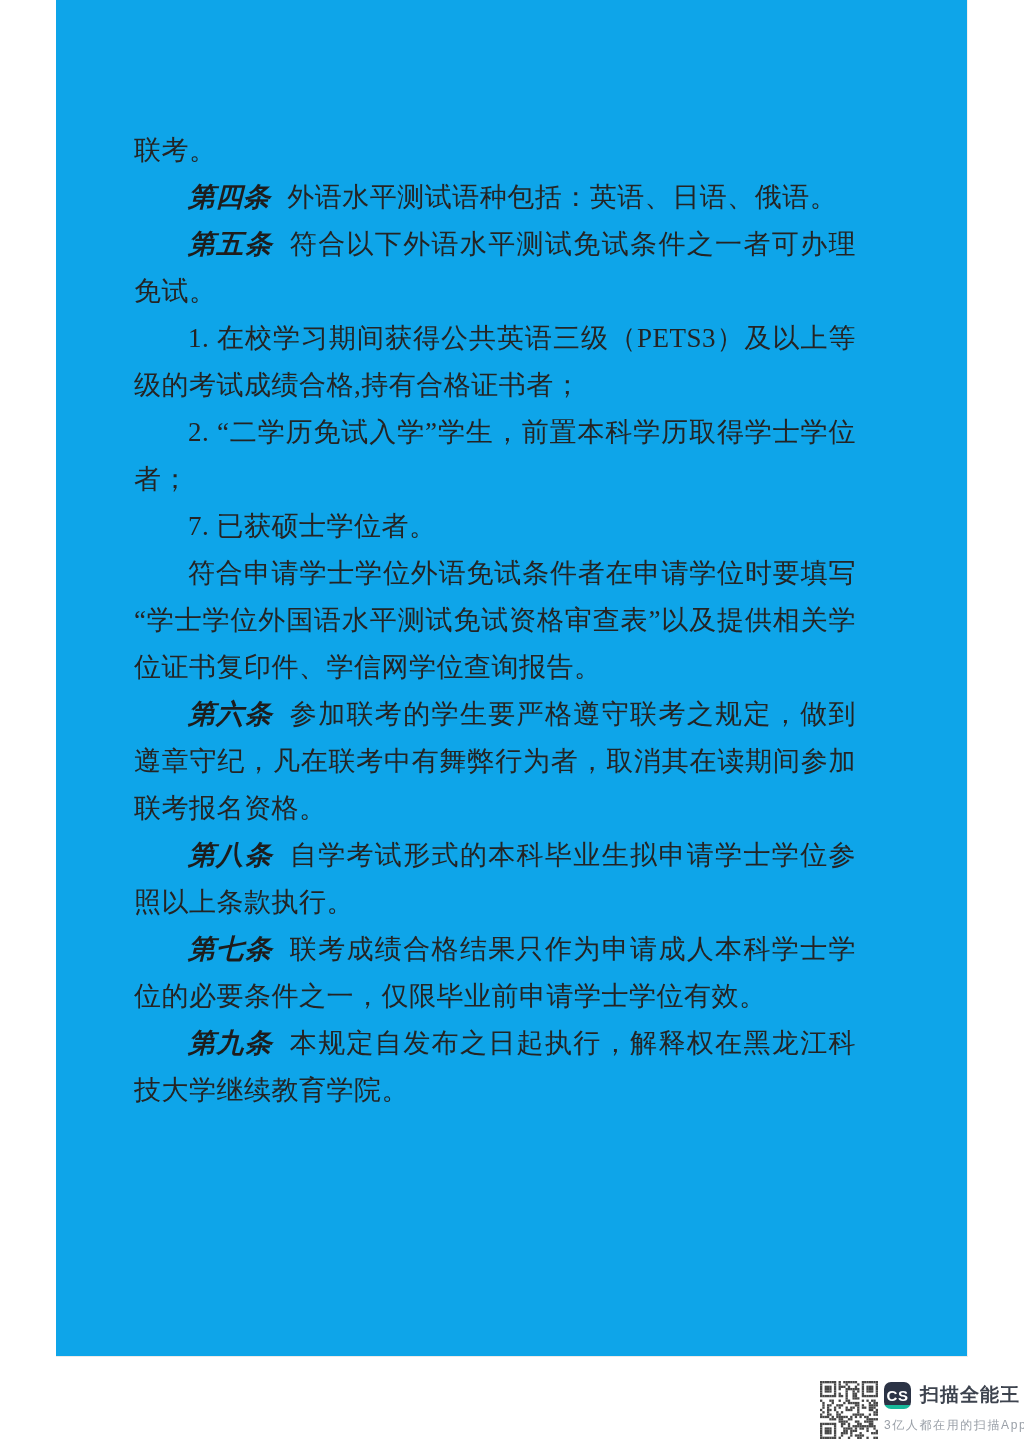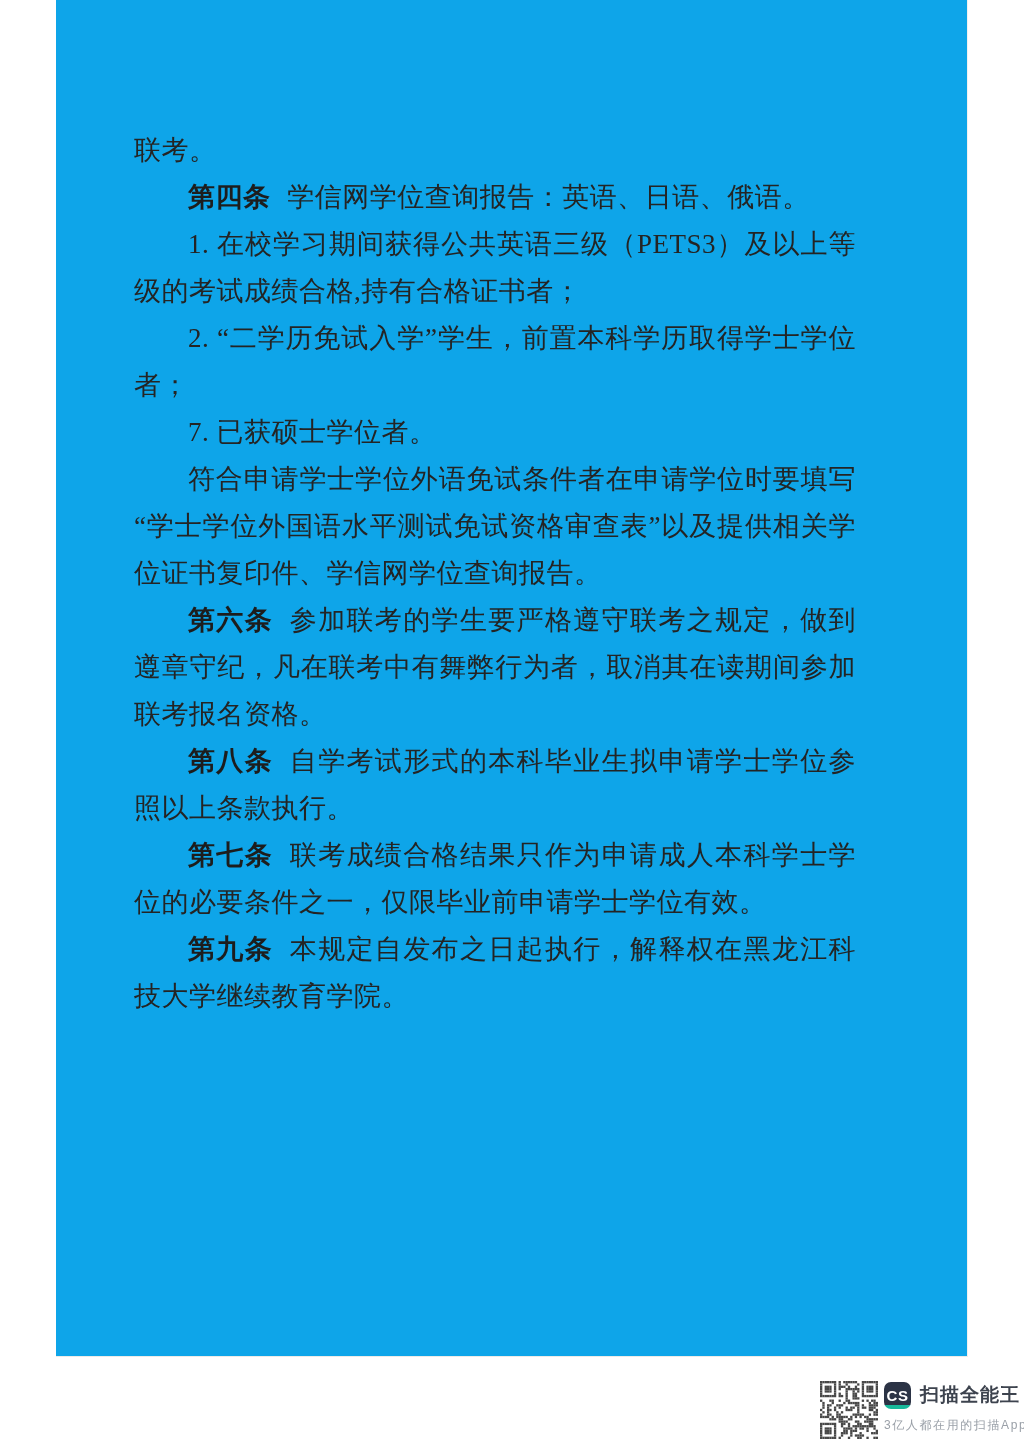--- a/index.html
+++ b/index.html
@@ -44,20 +44,21 @@
     margin: 0;
     text-indent: 2em;
   }
   .doc p.cont {
     text-indent: 0;
   }
   .doc .lead {
     font-weight: 700;
     color: #1d1d1d;
     margin-right: 0.62em;
+    font-style: italic;
   }
   .doc .lead:empty {
     display: none;
     margin: 0;
   }
 
   
   .watermark {
     position: absolute;
     left: 820px;
@@ -121,21 +122,22 @@
     color: var(--tagline-color, #9aa0a8);
     white-space: nowrap;
   }
 </style>
 </head>
 <body>
 
 <div class="paper">
   <div class="doc">
     <p class="cont"><span>联考。</span></p>
-    <p><b class="lead">第四条</b><span>学信网学位查询报告：英语、日语、俄语。</span></p>
+    <p><b class="lead">第四条</b><span>外语水平测试语种包括：英语、日语、俄语。</span></p>
+    <p><b class="lead">第五条</b><span>符合以下外语水平测试免试条件之一者可办理免试。</span></p>
     <p><span>1. 在校学习期间获得公共英语三级（PETS3）及以上等级的考试成绩合格,持有合格证书者；</span></p>
     <p><span>2. “二学历免试入学”学生，前置本科学历取得学士学位者；</span></p>
     <p><span>7. 已获硕士学位者。</span></p>
     <p><span>符合申请学士学位外语免试条件者在申请学位时要填写“学士学位外国语水平测试免试资格审查表”以及提供相关学位证书复印件、学信网学位查询报告。</span></p>
     <p><b class="lead">第六条</b><span>参加联考的学生要严格遵守联考之规定，做到遵章守纪，凡在联考中有舞弊行为者，取消其在读期间参加联考报名资格。</span></p>
     <p><b class="lead">第八条</b><span>自学考试形式的本科毕业生拟申请学士学位参照以上条款执行。</span></p>
     <p><b class="lead">第七条</b><span>联考成绩合格结果只作为申请成人本科学士学位的必要条件之一，仅限毕业前申请学士学位有效。</span></p>
     <p><b class="lead">第九条</b><span>本规定自发布之日起执行，解释权在黑龙江科技大学继续教育学院。</span></p>
   </div>
 </div>

